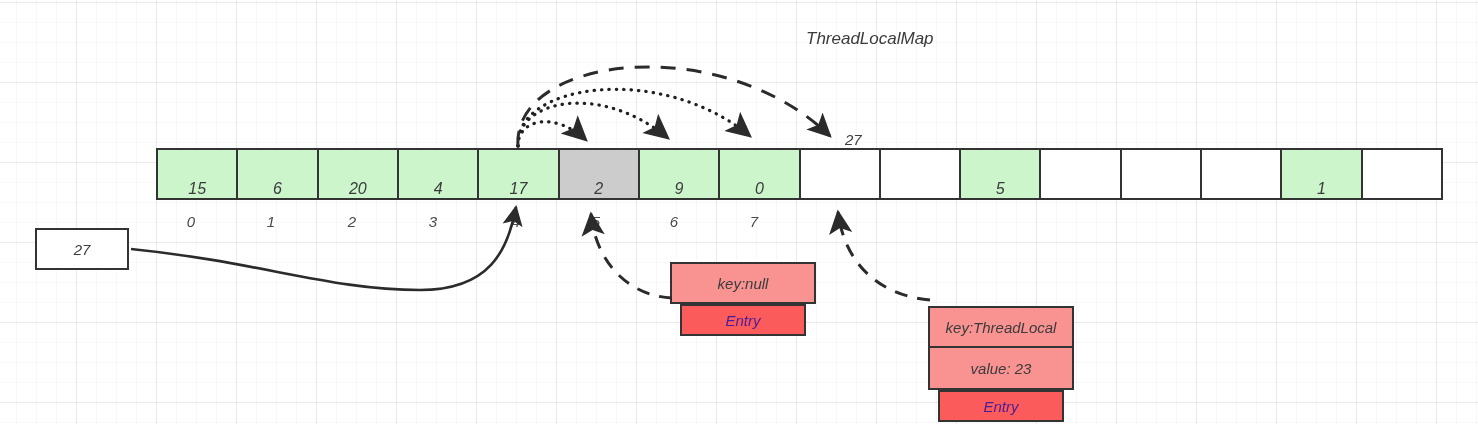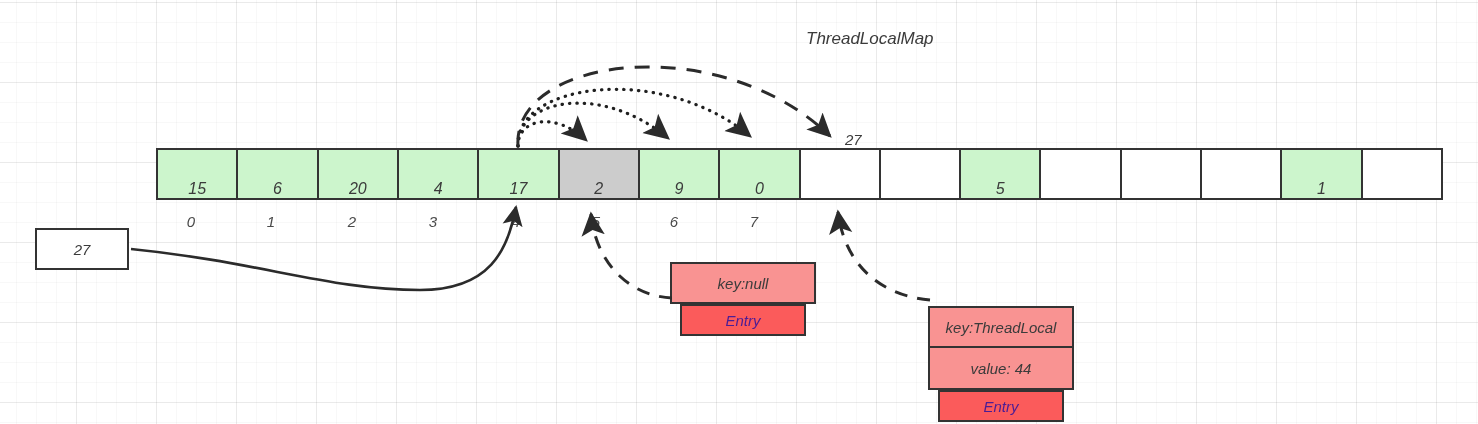--- a/index.html
+++ b/index.html
@@ -171,21 +171,21 @@
 
   <div class="arrowlabel">27</div>
 
   <div class="entry" style="left:670px; top:262px; width:146px;">
     <div class="row">key:null</div>
     <div class="foot" style="margin:0 10px;">Entry</div>
   </div>
 
   <div class="entry" style="left:928px; top:262px; width:146px;margin-top:44px;">
     <div class="row">key:ThreadLocal</div>
-    <div class="row second">value: 44</div>
+    <div class="row second">value: 23</div>
     <div class="foot" style="margin:0 10px;">Entry</div>
   </div>
 
   <svg class="overlay" viewBox="0 0 1478 424">
     <defs>
       <marker id="ah" markerWidth="9" markerHeight="9" refX="7.2" refY="4.5" orient="auto" markerUnits="strokeWidth">
         <path d="M0,0.6 L8,4.5 L0,8.4 L1.8,4.5 z" fill="#2b2b2b"></path>
       </marker>
     </defs>
 

